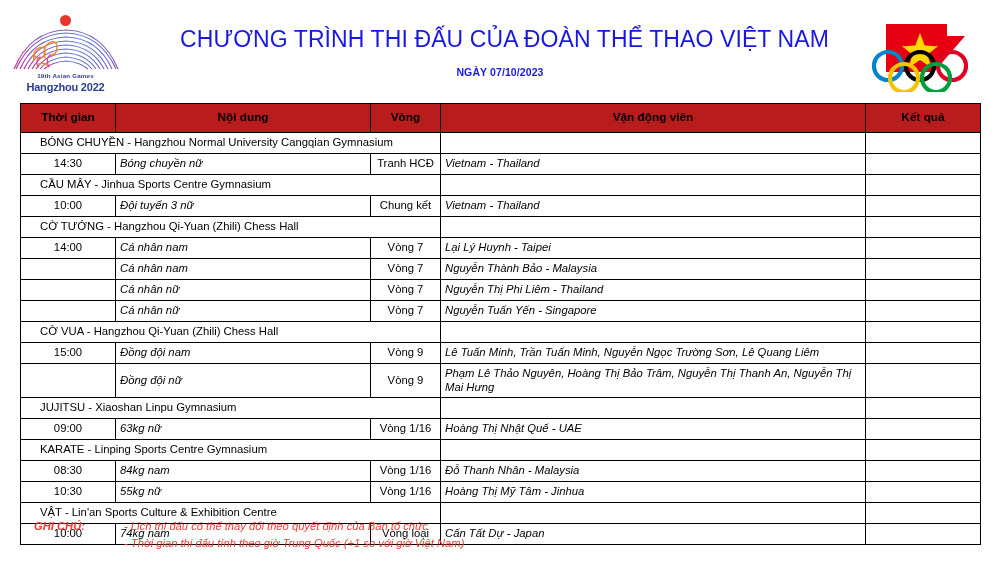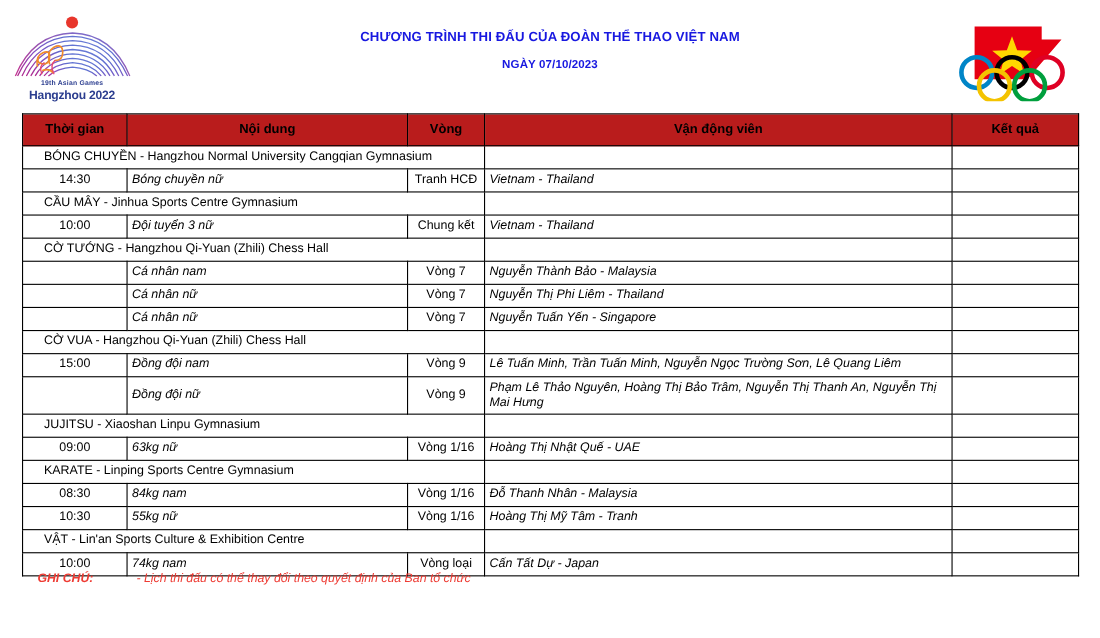--- a/index.html
+++ b/index.html
@@ -72,22 +72,22 @@
 
   
   .title-block {
     position: absolute;
     left: 180px;
     top: 26px;
     width: 640px;
     text-align: center;
   }
   .doc-title {
-    font-size: 12px;
-    font-weight: bold;
+    font-size: 23px;
+    font-weight: normal;
     color: #1818e0;
     letter-spacing: .1px;
     white-space: nowrap;
   }
   .doc-date {
     margin-top: 13px;
     font-size: 10.5px;
     font-weight: bold;
     color: #1818e0;
     letter-spacing: .1px;
@@ -277,20 +277,27 @@
           <td class="c-round">Chung kết</td>
           <td class="c-ath">Vietnam - Thailand</td>
           <td class="c-result"></td>
         </tr>
         <tr class="section-row">
           <td colspan="3">CỜ TƯỚNG - Hangzhou Qi-Yuan (Zhili) Chess Hall</td>
           <td class="blank-cell"></td>
           <td class="blank-cell"></td>
         </tr>
         <tr class="data-row">
+          <td class="c-time">14:00</td>
+          <td class="c-event">Cá nhân nam</td>
+          <td class="c-round">Vòng 7</td>
+          <td class="c-ath">Lại Lý Huynh - Taipei</td>
+          <td class="c-result"></td>
+        </tr>
+        <tr class="data-row">
           <td class="c-time"></td>
           <td class="c-event">Cá nhân nam</td>
           <td class="c-round">Vòng 7</td>
           <td class="c-ath">Nguyễn Thành Bảo - Malaysia</td>
           <td class="c-result"></td>
         </tr>
         <tr class="data-row">
           <td class="c-time"></td>
           <td class="c-event">Cá nhân nữ</td>
           <td class="c-round">Vòng 7</td>
@@ -344,21 +351,21 @@
           <td class="c-time">08:30</td>
           <td class="c-event">84kg nam</td>
           <td class="c-round">Vòng 1/16</td>
           <td class="c-ath">Đỗ Thanh Nhân - Malaysia</td>
           <td class="c-result"></td>
         </tr>
         <tr class="data-row">
           <td class="c-time">10:30</td>
           <td class="c-event">55kg nữ</td>
           <td class="c-round">Vòng 1/16</td>
-          <td class="c-ath">Hoàng Thị Mỹ Tâm - Tranh</td>
+          <td class="c-ath">Hoàng Thị Mỹ Tâm - Jinhua</td>
           <td class="c-result"></td>
         </tr>
         <tr class="section-row">
           <td colspan="3">VẬT - Lin'an Sports Culture &amp; Exhibition Centre</td>
           <td class="blank-cell"></td>
           <td class="blank-cell"></td>
         </tr>
         <tr class="data-row">
           <td class="c-time">10:00</td>
           <td class="c-event">74kg nam</td>
@@ -368,15 +375,16 @@
         </tr>
       </tbody>
   </table>
 </div>
 
 <div class="notes">
   <div class="notes-row">
     <div class="notes-label">GHI CHÚ:</div>
     <div class="notes-lines">
       <div>- Lịch thi đấu có thể thay đổi theo quyết định của Ban tổ chức</div>
+      <div>- Thời gian thi đấu tính theo giờ Trung Quốc (+1 so với giờ Việt Nam)</div>
     </div>
   </div>
 </div>
 
 </body></html>

